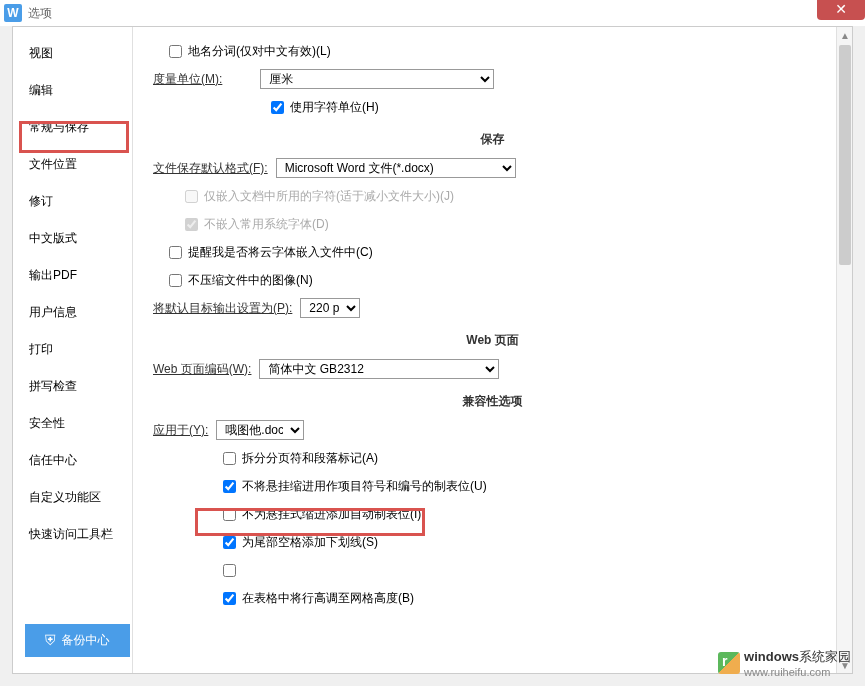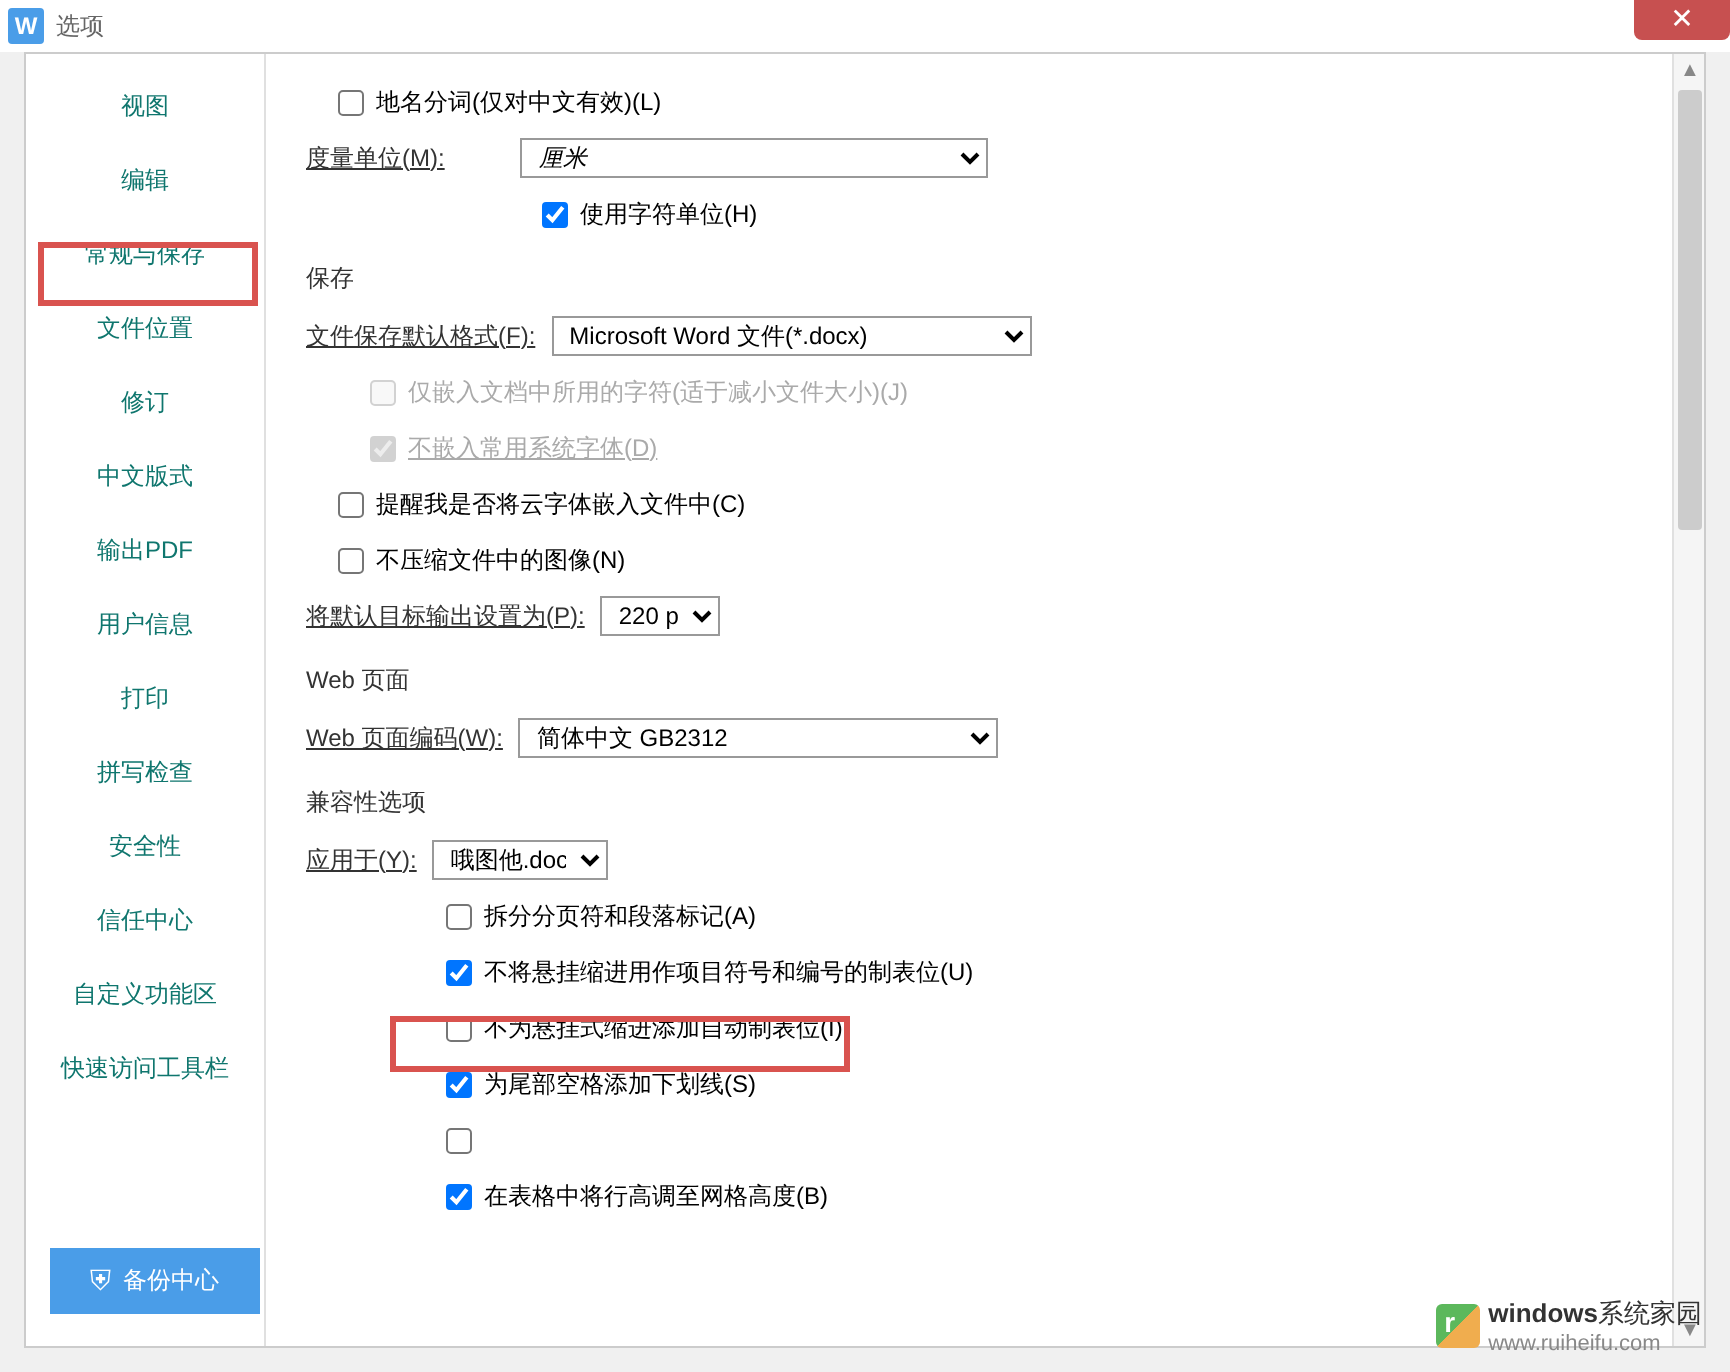--- a/index.html
+++ b/index.html
@@ -7,44 +7,44 @@
     
     .titlebar { height: 26px; background: #fff; display: flex; align-items: center; padding-left: 4px; position: relative; }
     .app-icon { width: 18px; height: 18px; background: #4a9de8; border-radius: 2px; display: flex; align-items: center; justify-content: center; color: #fff; font-weight: bold; font-size: 12px; }
     .title-text { margin-left: 6px; color: #666; }
     .close-btn { position: absolute; right: 0; top: -2px; width: 48px; height: 22px; background: #c75050; color: #fff; display: flex; align-items: center; justify-content: center; font-size: 14px; border-radius: 0 0 4px 4px; }
     .close-btn::before { content: "✕"; }
     
     .main-container { display: flex; background: #fff; border: 1px solid #ccc; margin: 0 12px 12px 12px; height: 648px; }
     
     .sidebar { width: 120px; border-right: 1px solid #e0e0e0; padding-top: 8px; position: relative; }
-    .sidebar-item { padding: 10px 16px; color: #0f766e; cursor: pointer; text-align: center; }
+    .sidebar-item { padding: 10px 16px; color: #000000; cursor: pointer; }
     .highlight-1 { position: absolute; border: 3px solid #d9534f; pointer-events: none; z-index: 10; }
     .highlight-2 { position: absolute; border: 3px solid #d9534f; pointer-events: none; z-index: 10; }
     
     .backup-center { position: absolute; bottom: 16px; left: 12px; background: #4a9de8; color: #fff; padding: 8px 20px; display: flex; align-items: center; gap: 6px; cursor: pointer; justify-content: space-between; }
     .backup-icon::before { content: "⛨"; font-size: 14px; }
     
     .content { flex: 1; padding: 8px 20px; overflow-y: auto; position: relative; }
     
     .row { display: flex; align-items: center; margin: 4px 0; min-height: 24px; }
     .label { margin-right: 8px; color: #333; text-decoration: underline; }
     .indent-1 { padding-left: 16px; }
     .indent-2 { padding-left: 70px; }
     
     input[type="checkbox"] { width: 13px; height: 13px; margin-right: 6px; vertical-align: middle; }
     .disabled { color: #aaa; }
     
     select { border: 1px solid #999; padding: 1px 4px; height: 20px; font-size: 12px; background: #fff; }
-    .select-wide { width: 234px; font-style: italic; }
+    .select-wide { width: 234px; }
     .select-xwide { width: 240px; }
     .select-med { width: 88px; }
     .select-small { width: 60px; }
     
-    .section-title { color: #333; margin: 12px 0 8px 0; font-weight: normal; }
+    .section-title { color: #333; margin: 12px 0 8px 0; font-weight: bold; text-align: center; }
     
     .scrollbar { position: absolute; right: 0; top: 0; width: 16px; height: 100%; background: #f5f5f5; border-left: 1px solid #e0e0e0; }
     .scroll-thumb { position: absolute; top: 18px; left: 2px; width: 12px; height: 220px; background: #ccc; border-radius: 2px; }
     .scroll-arrow { position: absolute; left: 0; width: 16px; height: 16px; display: flex; align-items: center; justify-content: center; color: #888; font-size: 10px; }
     .scroll-up { top: 0; }
     .scroll-down { bottom: 0; }
     
     .watermark { position: absolute; bottom: 8px; right: 14px; display: flex; align-items: center; gap: 4px; color: #333; font-size: 13px; z-index: 20; }
     .wm-icon { width: 22px; height: 22px; background: linear-gradient(135deg, #5cb85c 50%, #f0ad4e 50%); border-radius: 3px; position: relative; }
     .wm-icon::before { content: "r"; position: absolute; left: 4px; top: 1px; color: #fff; font-weight: bold; font-size: 14px; }
@@ -102,21 +102,21 @@
 
     <div class="section-title">保存</div>
     <div class="row">
       <span class="label">文件保存默认格式(F):</span>
       <select class="select-xwide"><option>Microsoft Word 文件(*.docx)</option></select>
     </div>
     <div class="row indent-1 disabled" style="padding-left:32px;">
       <input type="checkbox" disabled="" style="">
       <span>仅嵌入文档中所用的字符(适于减小文件大小)(J)</span>
     </div>
-    <div class="row indent-1 disabled" style="padding-left:32px;text-decoration:underline;">
+    <div class="row indent-1 disabled" style="padding-left:32px;">
       <input type="checkbox" checked="" disabled="" style="">
       <span>不嵌入常用系统字体(D)</span>
     </div>
     <div class="row indent-1">
       <input type="checkbox" style="">
       <span>提醒我是否将云字体嵌入文件中(C)</span>
     </div>
     <div class="row indent-1">
       <input type="checkbox" style="">
       <span>不压缩文件中的图像(N)</span>

